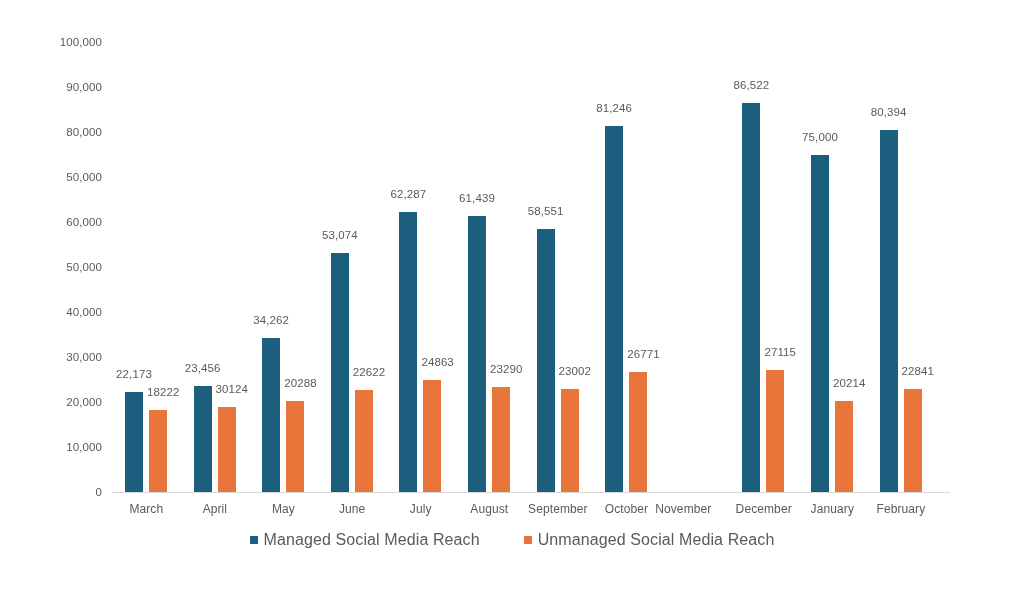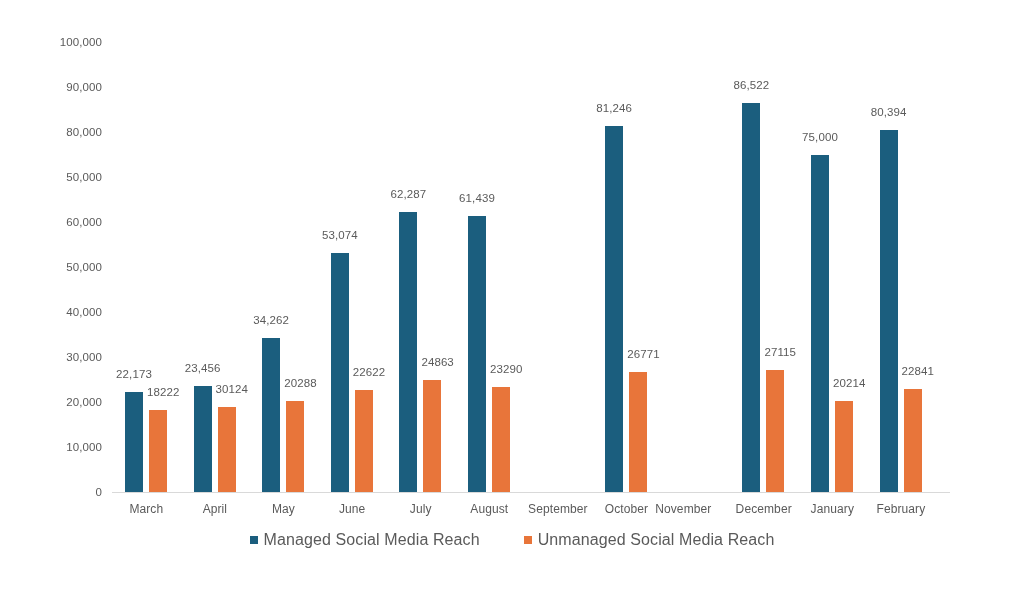--- a/index.html
+++ b/index.html
@@ -178,20 +178,26 @@
         <div class="bar managed" style="height: 280.291px; background: rgb(27, 94, 126);"></div>
         <div class="bar unmanaged" style="height: 111.883px; background: rgb(232, 117, 58);"></div>
         <div class="dlabel managed" style="bottom: 280.291px;">62,287</div>
         <div class="dlabel unmanaged" style="bottom: 111.883px;">24863</div>
       </div>
       <div class="cluster" style="left: 343px; width: 68.6px;">
         <div class="bar managed" style="height: 276.476px; background: rgb(27, 94, 126);"></div>
         <div class="bar unmanaged" style="height: 104.805px; background: rgb(232, 117, 58);"></div>
         <div class="dlabel managed" style="bottom: 276.476px;">61,439</div>
         <div class="dlabel unmanaged" style="bottom: 104.805px;">23290</div>
+      </div>
+      <div class="cluster" style="left: 411.6px; width: 68.6px;">
+        <div class="bar managed" style="height: 263.479px; background: rgb(27, 94, 126);"></div>
+        <div class="bar unmanaged" style="height: 103.509px; background: rgb(232, 117, 58);"></div>
+        <div class="dlabel managed" style="bottom: 263.479px;">58,551</div>
+        <div class="dlabel unmanaged" style="bottom: 103.509px;">23002</div>
       </div>
       <div class="cluster" style="left: 480.2px; width: 68.6px;">
         <div class="bar managed" style="height: 365.607px; background: rgb(27, 94, 126);"></div>
         <div class="bar unmanaged" style="height: 120.469px; background: rgb(232, 117, 58);"></div>
         <div class="dlabel managed" style="bottom: 365.607px;">81,246</div>
         <div class="dlabel unmanaged" style="bottom: 120.469px;">26771</div>
       </div>
       <div class="cluster" style="left: 617.4px; width: 68.6px;">
         <div class="bar managed" style="height: 389.349px; background: rgb(27, 94, 126);"></div>
         <div class="bar unmanaged" style="height: 122.017px; background: rgb(232, 117, 58);"></div>

